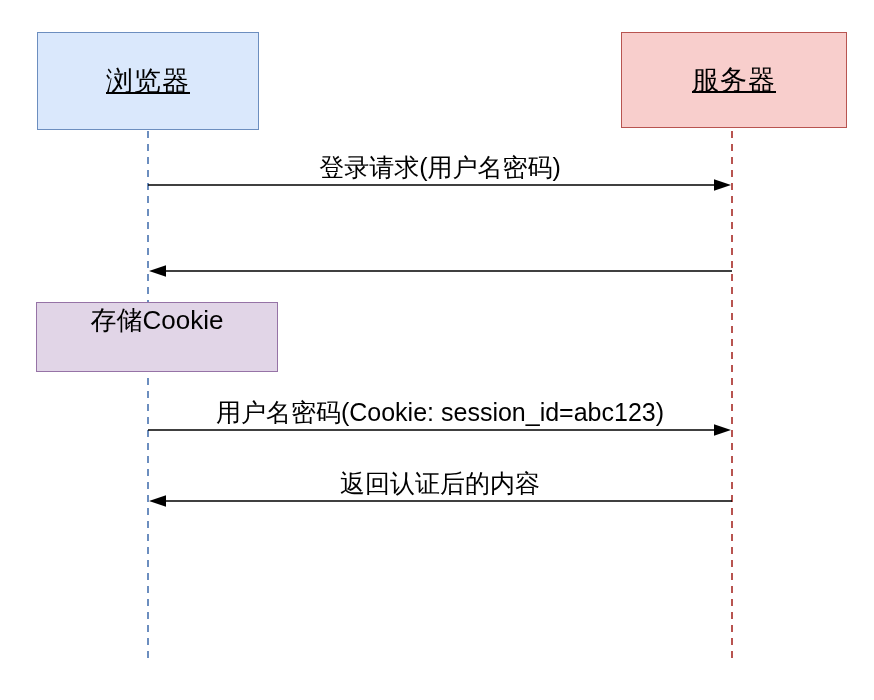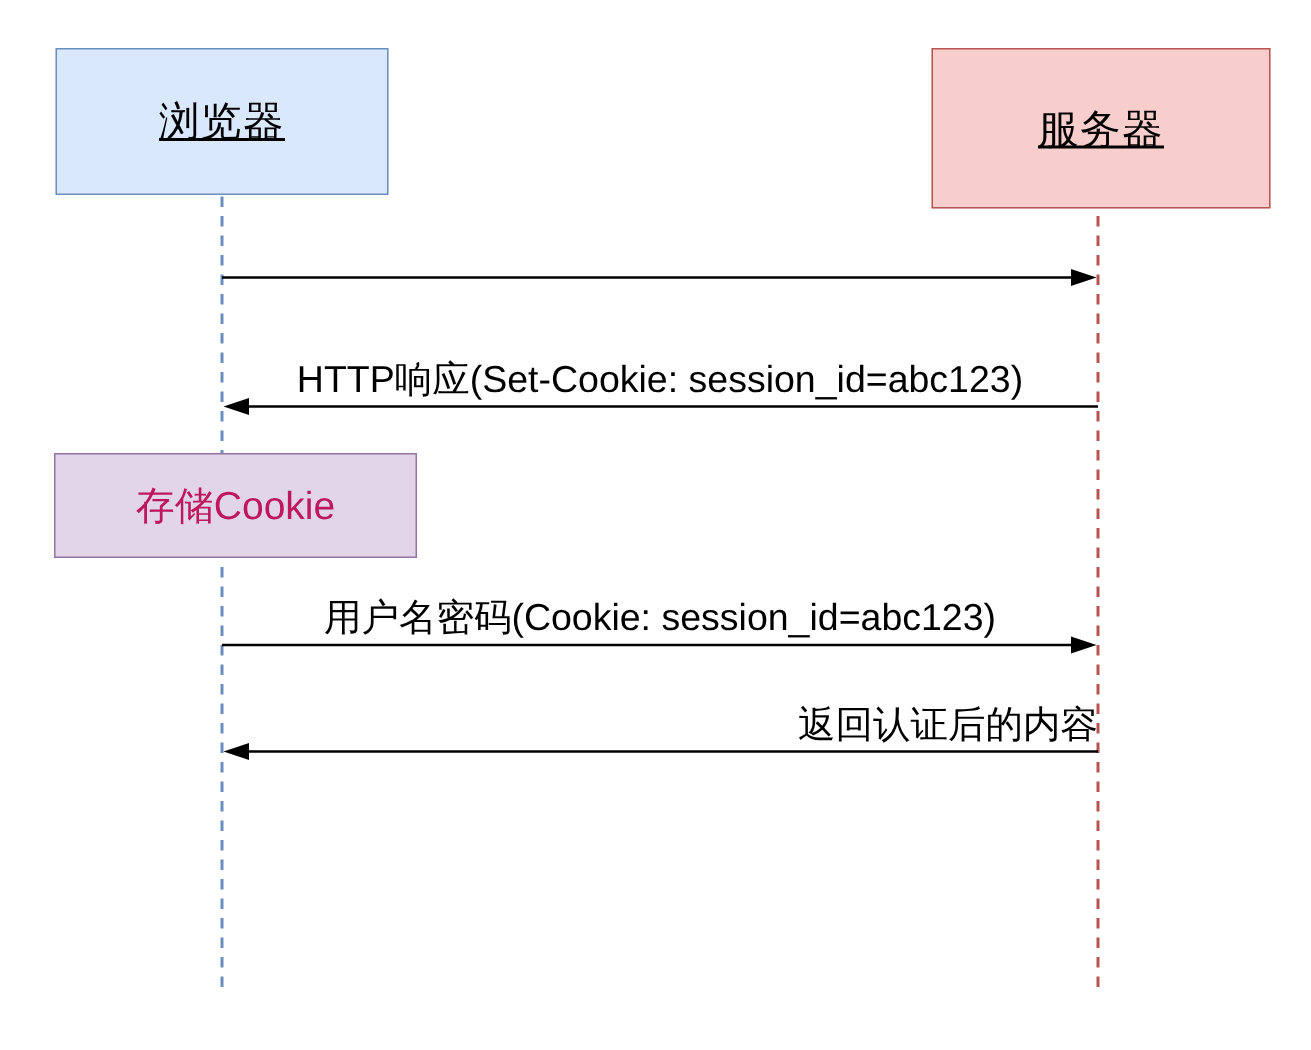--- a/index.html
+++ b/index.html
@@ -46,53 +46,53 @@
     color: #000000;
     letter-spacing: 1px;
     text-decoration: underline;
   }
   .actor-box.browser {
     left: 37px; top: 32px; width: 222px; height: 98px;
     background: #dae8fc;
     border: 1.4px solid #6c8ebf;
   }
   .actor-box.server {
-    left: 621px; top: 32px; width: 226px; height: 107px;
+    left: 621px; top: 32px; width: 226px; height: 96px;
     background: #f8cecc;
     border: 1.4px solid #b85450;
   }
   
   .note-box {
     position: absolute;
     left: 36px; top: 302px; width: 242px; height: 70px;
     box-sizing: border-box;
     background: #e1d5e7;
     border: 1.4px solid #9673a6;
     display: flex;
-    align-items: center;
+    align-items: flex-start;
     justify-content: center;
     font-size: 26px;
-    color: #be185d;
+    color: #000000;
   }
   
   .msg-label {
     position: absolute;
     left: 148px;
     width: 584px;
     height: 30px;
     line-height: 30px;
     text-align: center;
     font-size: 25px;
     color: #000000;
     white-space: nowrap;
   }
   .msg-label.m1 { top: 152px; }
   .msg-label.m2 { top: 238px; }
   .msg-label.m3 { top: 397px; }
-  .msg-label.m4 { top: 468px; text-align: right; }
+  .msg-label.m4 { top: 468px; }
 </style>
 </head>
 <body>
 
 <div class="canvas">
 
   <svg class="layer-svg" viewBox="0 0 874 700" xmlns="http://www.w3.org/2000/svg">
 
     <line class="lifeline browser" x1="148" y1="131" x2="148" y2="658"></line>
     <line class="lifeline server" x1="732" y1="131" x2="732" y2="658"></line>
@@ -111,22 +111,22 @@
   </svg>
 
   <div class="actor-box browser">
     <span>浏览器</span>
   </div>
 
   <div class="actor-box server">
     <span>服务器</span>
   </div>
 
+  <div class="msg-label m1">登录请求(用户名密码)</div>
 
-  <div class="msg-label m2">HTTP响应(Set-Cookie: session_id=abc123)</div>
 
   <div class="msg-label m3">用户名密码(Cookie: session_id=abc123)</div>
 
   <div class="msg-label m4">返回认证后的内容</div>
 
   <div class="note-box">
     <span>存储Cookie</span>
   </div>
 
 </div>

